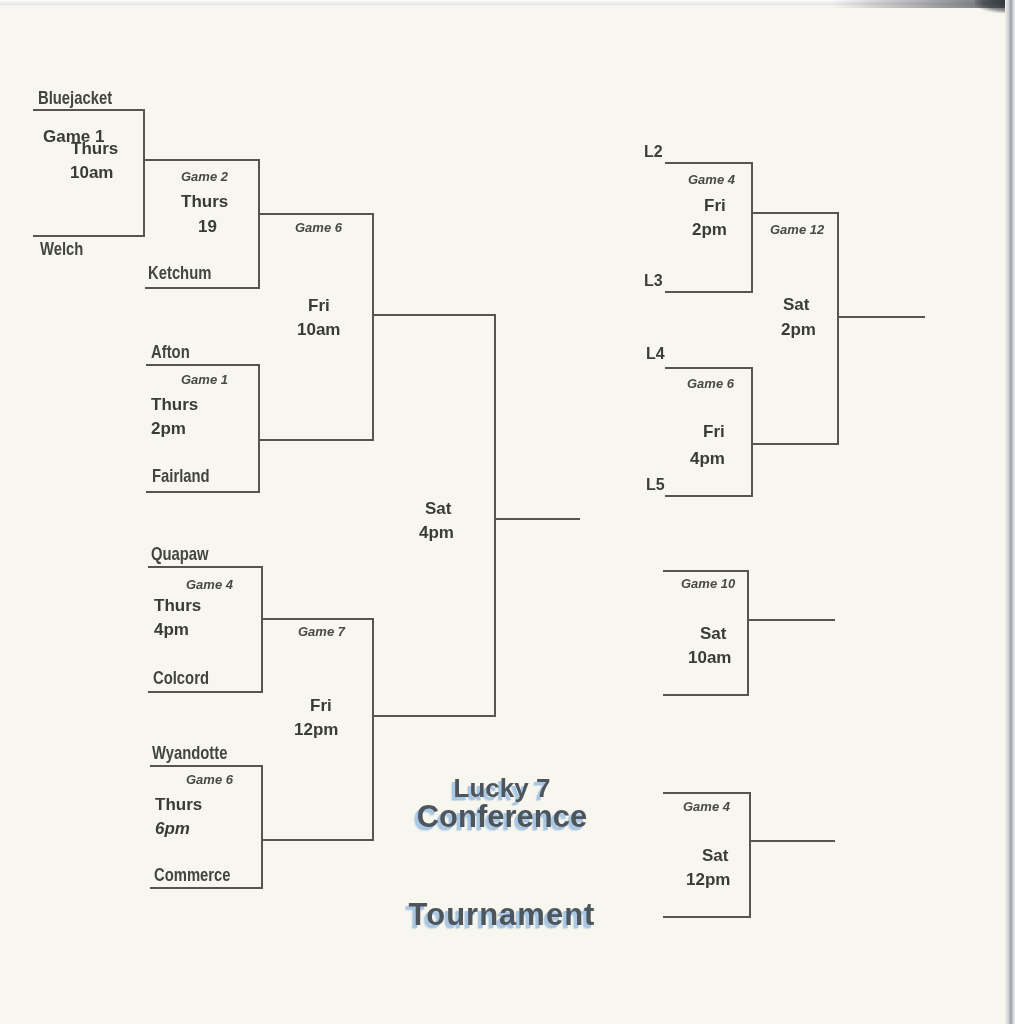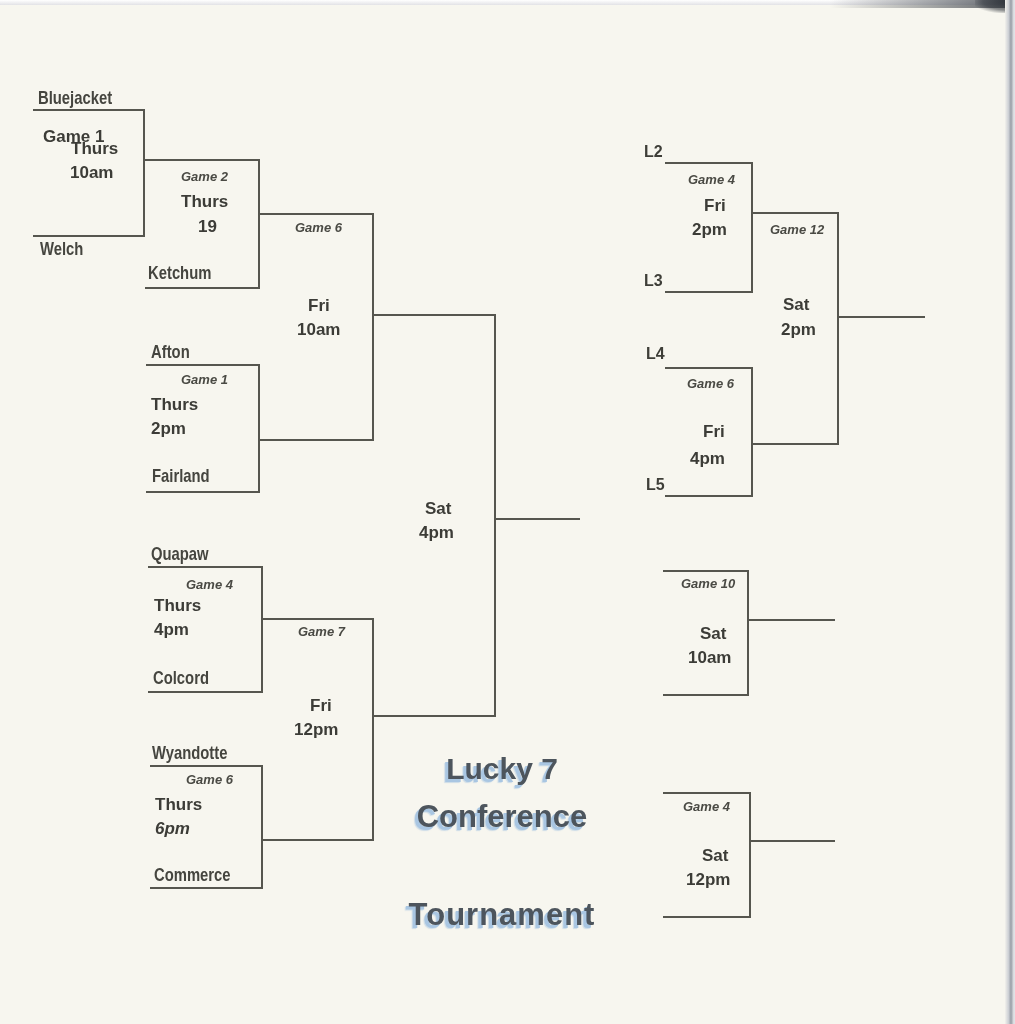--- a/index.html
+++ b/index.html
@@ -25,21 +25,21 @@
     color:#45453f;white-space:nowrap;transform:scaleX(.78);transform-origin:0 100%;}
   .seed{position:absolute;font-weight:bold;font-size:16px;line-height:18px;
     color:#3e3e38;white-space:nowrap;}
   .info{position:absolute;font-weight:bold;font-size:17px;line-height:18px;
     color:#3c3c37;white-space:nowrap;}
   .gl{position:absolute;font-weight:bold;font-style:italic;font-size:13px;line-height:14px;
     color:#4a4a44;white-space:nowrap;}
   .title-line{position:absolute;left:352px;width:300px;text-align:center;
     font-weight:bold;color:#4d555d;text-shadow:-3px 3px 0 #a9c6e2,-4px 4px 1px rgba(169,198,226,.55);
     white-space:nowrap;}
-  .t1{top:752px;font-size:30px;}
+  .t1{top:773px;font-size:26px;}
   .t2{top:799px;font-size:31px;}
   .t3{top:897px;font-size:31px;letter-spacing:1px;}
 </style>
 </head>
 <body>
 
 <div class="sheet">
 
   <div class="edge-top"></div>
   <div class="edge-top-smudge"></div>

